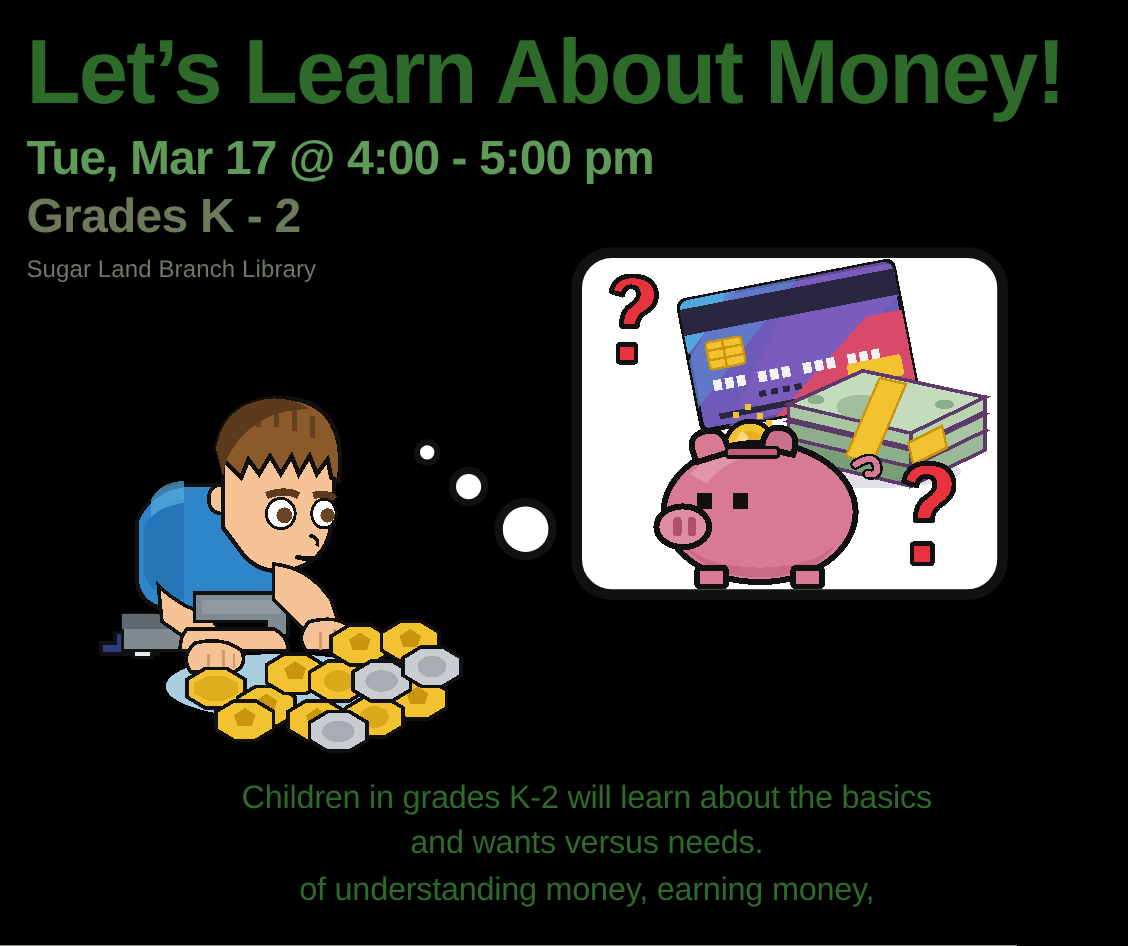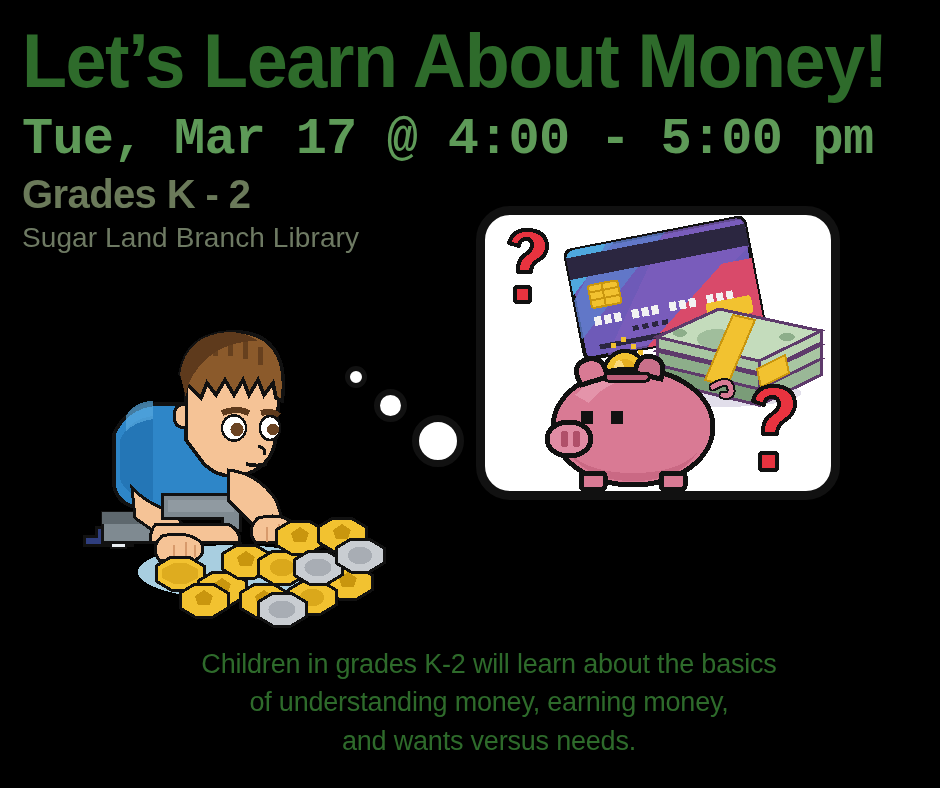--- a/index.html
+++ b/index.html
@@ -31,40 +31,39 @@
     font-weight:bold;
     color:#2E6B2B;
     letter-spacing:-1.5px;
     white-space:nowrap;
     transform:scaleX(0.97);
     transform-origin:left center;
   }
 
   #event-datetime {
     margin-top:12px;
-    font-size:52px;
+    font-size:40px;
     font-weight:bold;
     color:#5E9A58;
     letter-spacing:-0.8px;
     white-space:nowrap;
-    font-family:Liberation Mono, monospace;
   }
 
   #event-grades {
     margin-top:3px;
     font-size:40px;
     font-weight:bold;
     color:#6B7A5A;
     letter-spacing:-0.6px;
     white-space:nowrap;
   }
 
   #event-location {
-    margin-top:5px;
-    font-size:28px;
+    margin-top:11px;
+    font-size:20px;
     font-weight:normal;
     color:#6E7A63;
     letter-spacing:0.1px;
     white-space:nowrap;
   }
 
   
   #event-description {
     position:absolute;
     left:0; top:645px;
@@ -368,17 +367,17 @@
           <path d="M268 186 q4 -16 22 -15 q18 1 20 16 q1 12 -11 19 q-7 5 -7 13 l-14 0 q-1 -14 9 -20 q7 -5 7 -10 q0 -7 -7 -7 q-7 0 -8 8 z" fill="#E8333F" stroke="#111" stroke-width="4" stroke-linejoin="round"></path>
           <rect x="275" y="238" width="17" height="17" rx="2" fill="#E8333F" stroke="#111" stroke-width="4"></rect>
         </g>
 
       </svg>
     </div>
   </div>
 
   <div id="event-description">
     <span class="line">Children in grades K-2 will learn about the basics</span>
+    <span class="line">and wants versus needs.</span>
     <span class="line">of understanding money, earning money,</span>
-    <span class="line">and wants versus needs.</span>
   </div>
 
 </div>
 
 </body></html>

